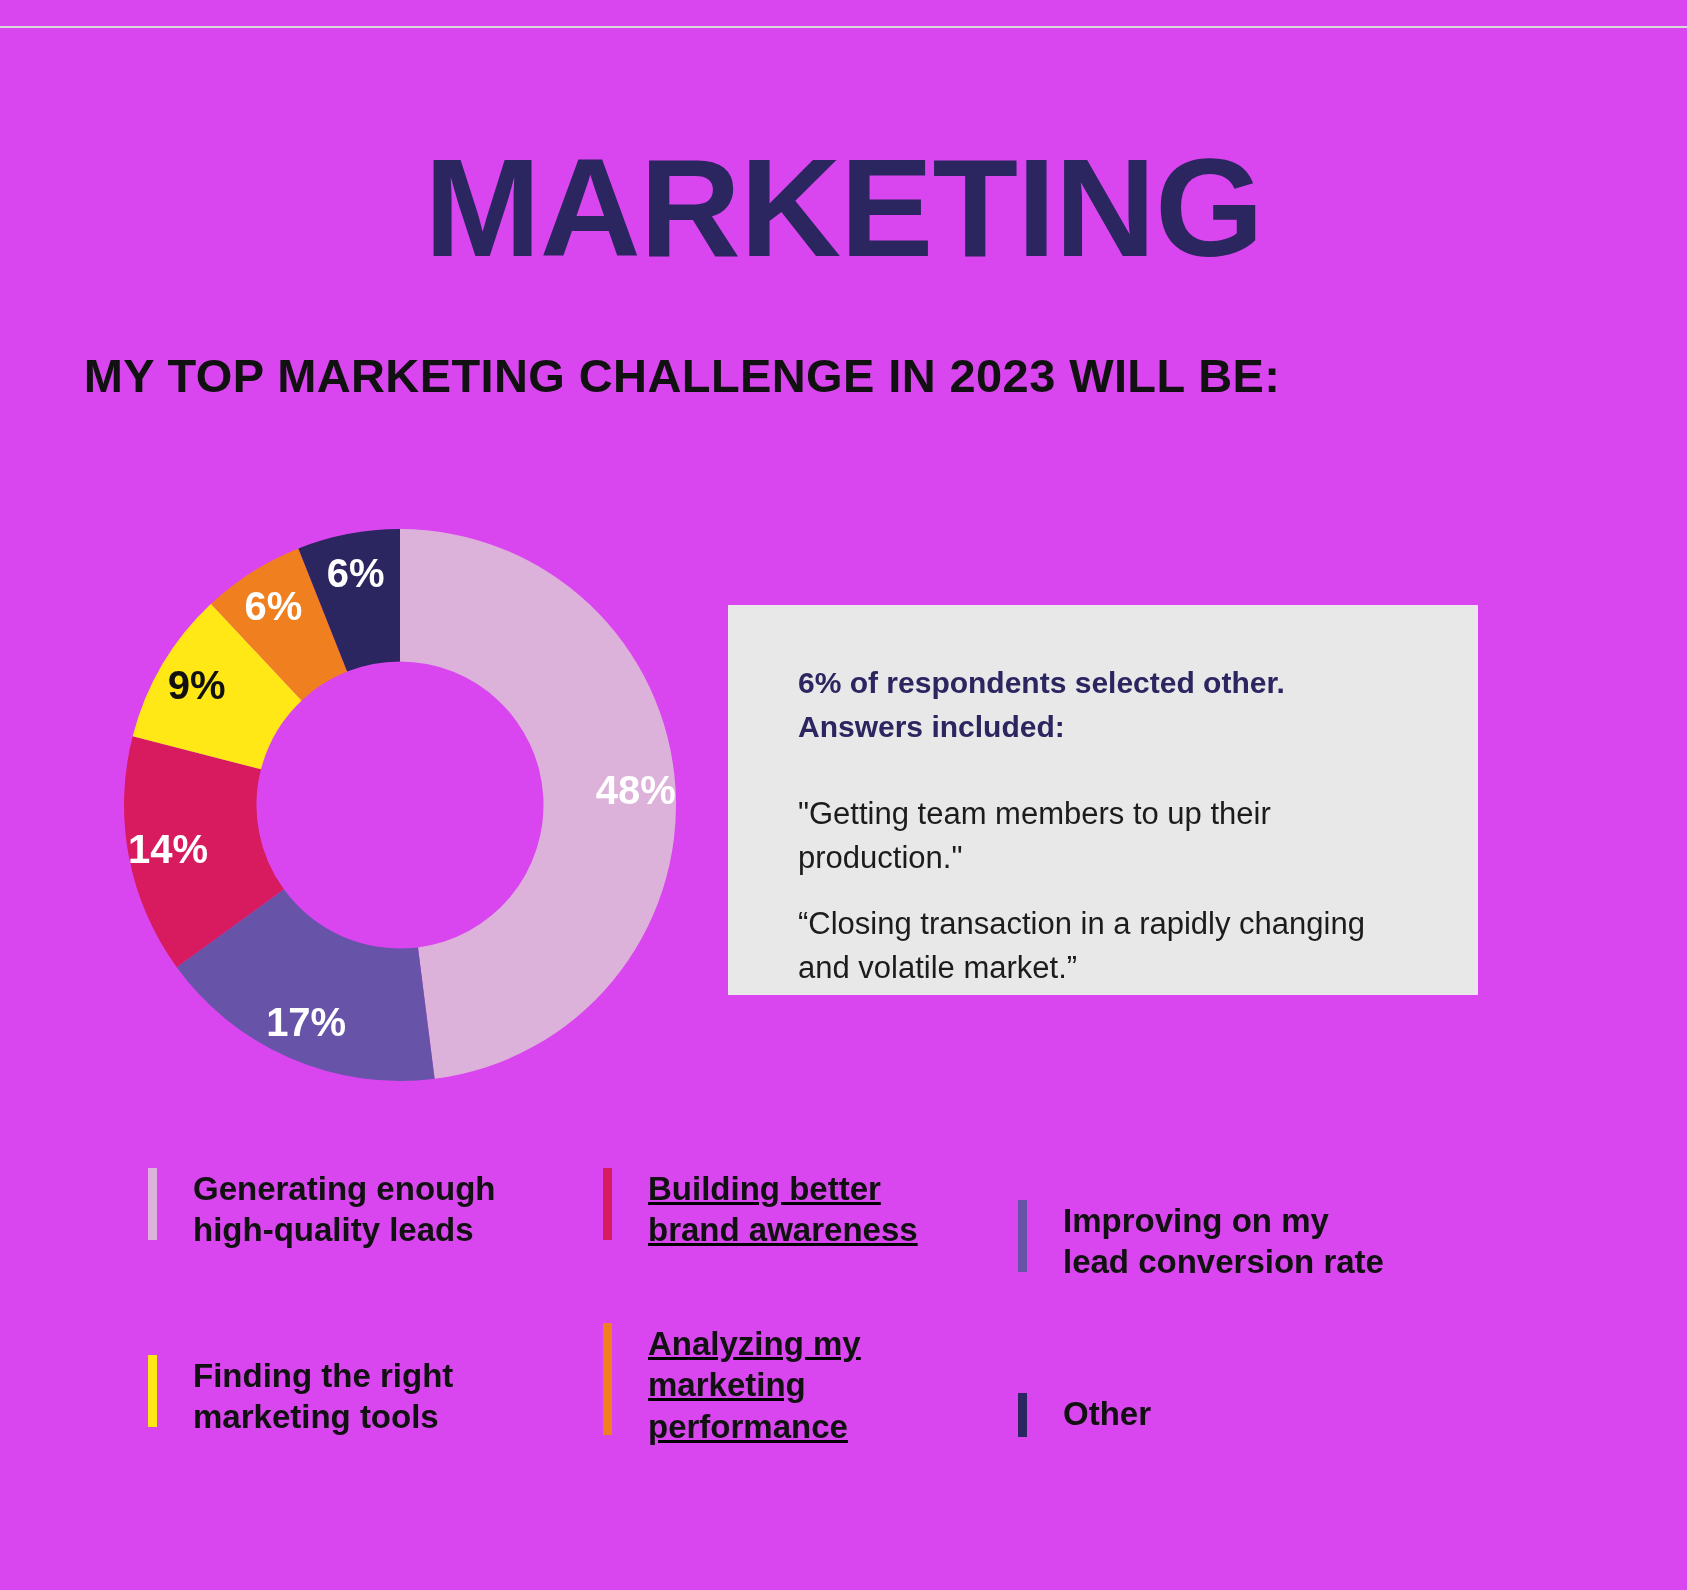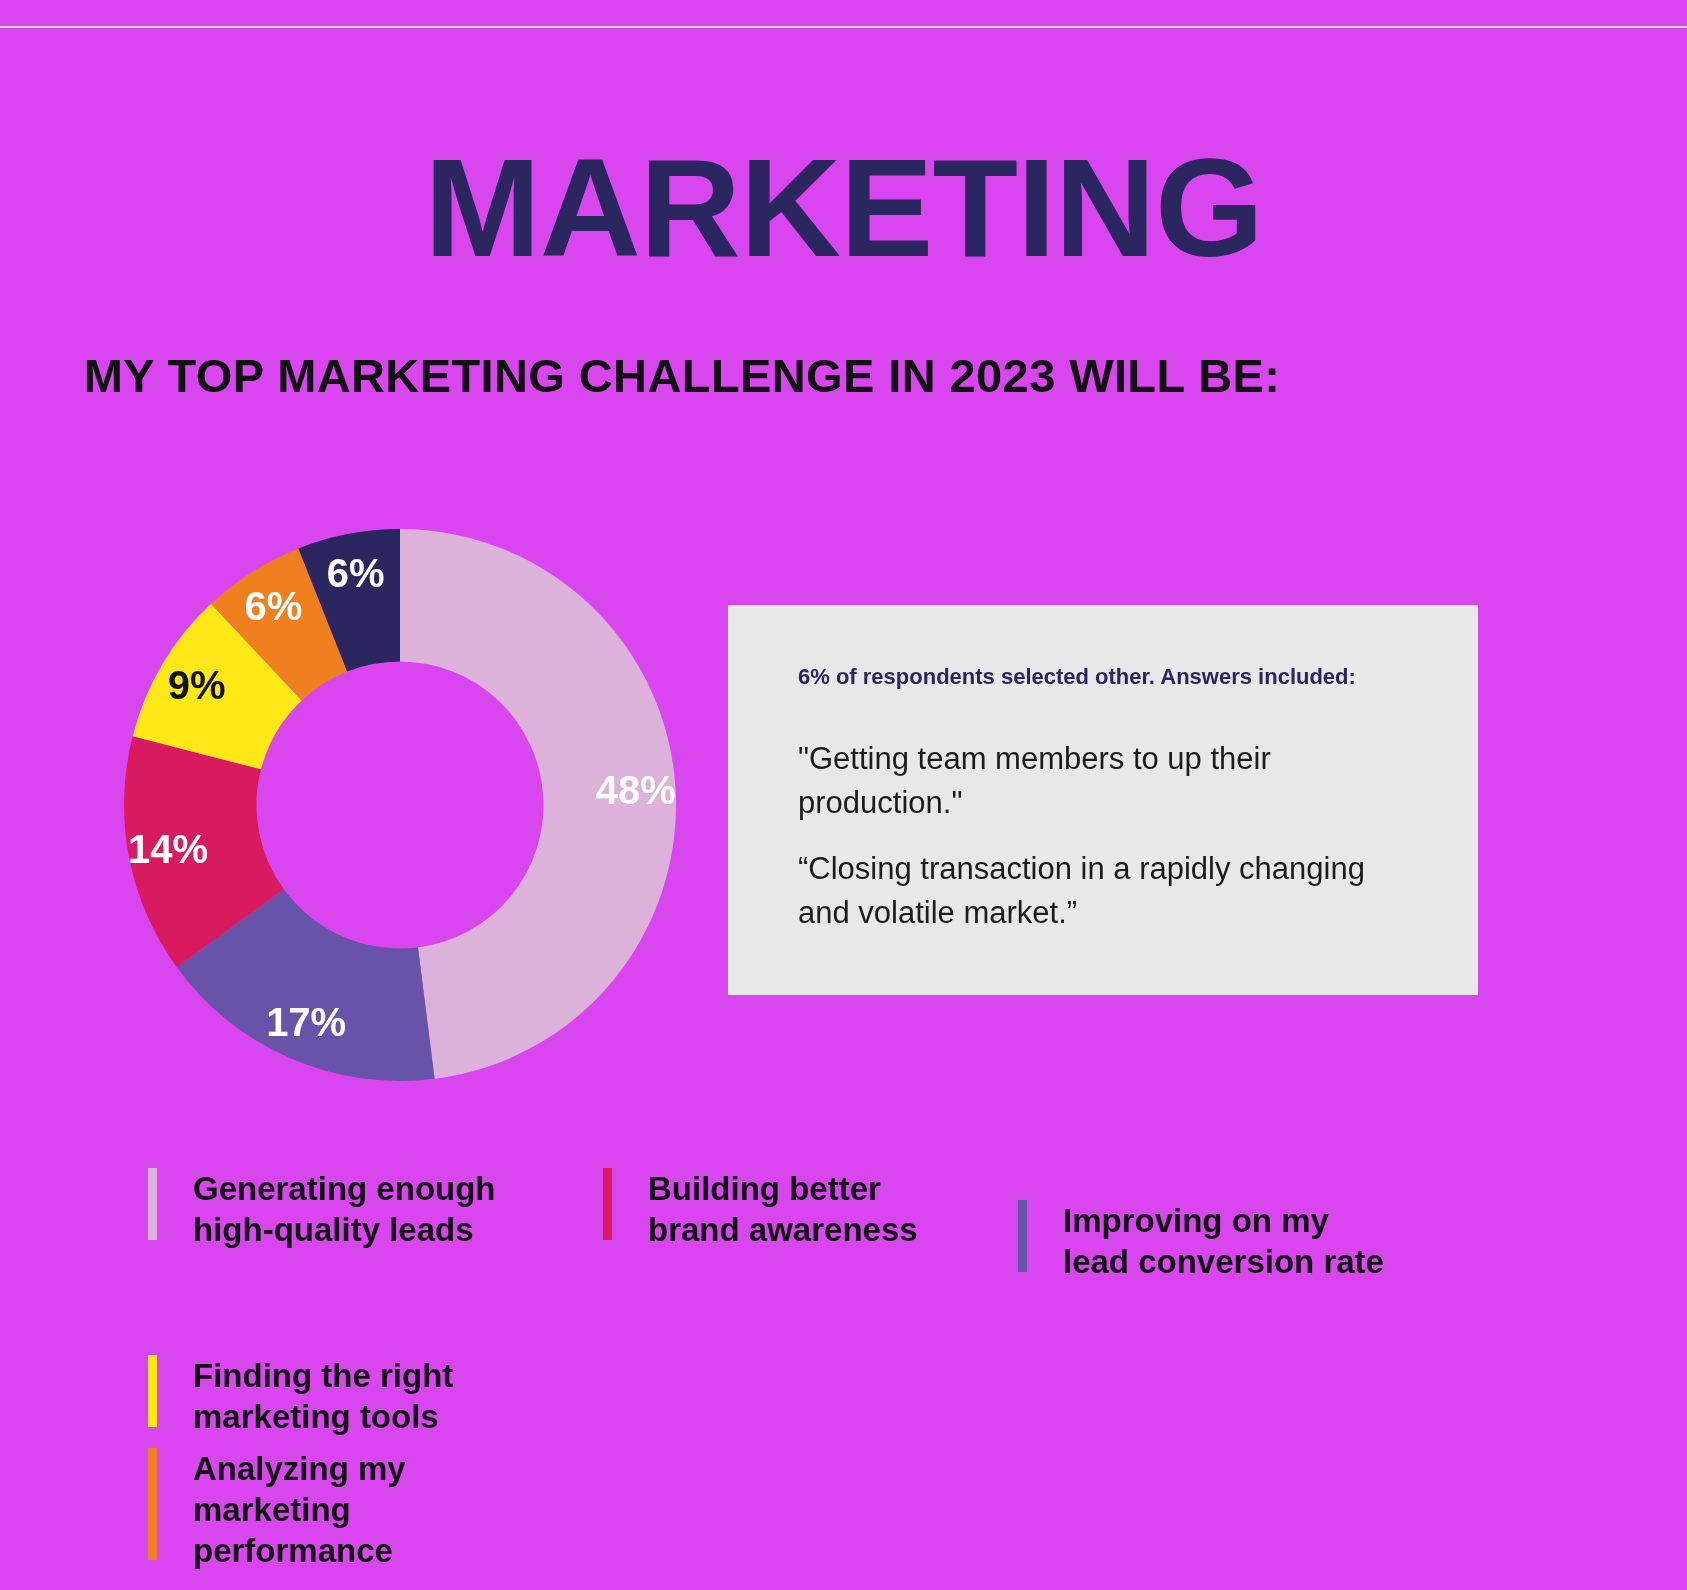--- a/index.html
+++ b/index.html
@@ -89,21 +89,21 @@
     top: 605px;
     width: 750px;
     height: 390px;
     background: #e8e8e8;
     box-sizing: border-box;
     padding: 56px 62px 30px 70px;
   }
   .callout-head {
     font-family: "Liberation Sans", sans-serif;
     font-weight: bold;
-    font-size: 22px;
+    font-size: 30px;
     line-height: 1.45;
     color: #2b2560;
     margin: 0 0 44px 0;
   }
   .callout-quote {
     font-family: "Liberation Sans", sans-serif;
     font-weight: normal;
     font-size: 31px;
     line-height: 1.42;
     color: #1c1c1c;
@@ -117,28 +117,28 @@
     left: 148px;
     top: 1168px;
     width: 1400px;
     height: 300px;
   }
   .legend-row {
     display: flex;
     width: 100%;
   }
   .legend-row.row1 { height: 145px; }
-  .legend-row.row2 { height: 150px; flex-direction: column; }
+  .legend-row.row2 { height: 150px; }
 
   .legend-cell {
     display: flex;
     align-items: flex-start;
   }
   .legend-cell.c1 { width: 455px; }
-  .legend-cell.c2 { width: 415px; }
+  .legend-cell.c2 { width: 415px; text-decoration: underline; }
   .legend-cell.c3 { width: 460px; margin-top: 32px; }
 
   .legend-swatch {
     width: 9px;
     flex: 0 0 9px;
     height: 72px;
     margin-right: 36px;
   }
   .legend-swatch.tall3 { height: 112px; }
   .legend-swatch.short1 { height: 44px; }

